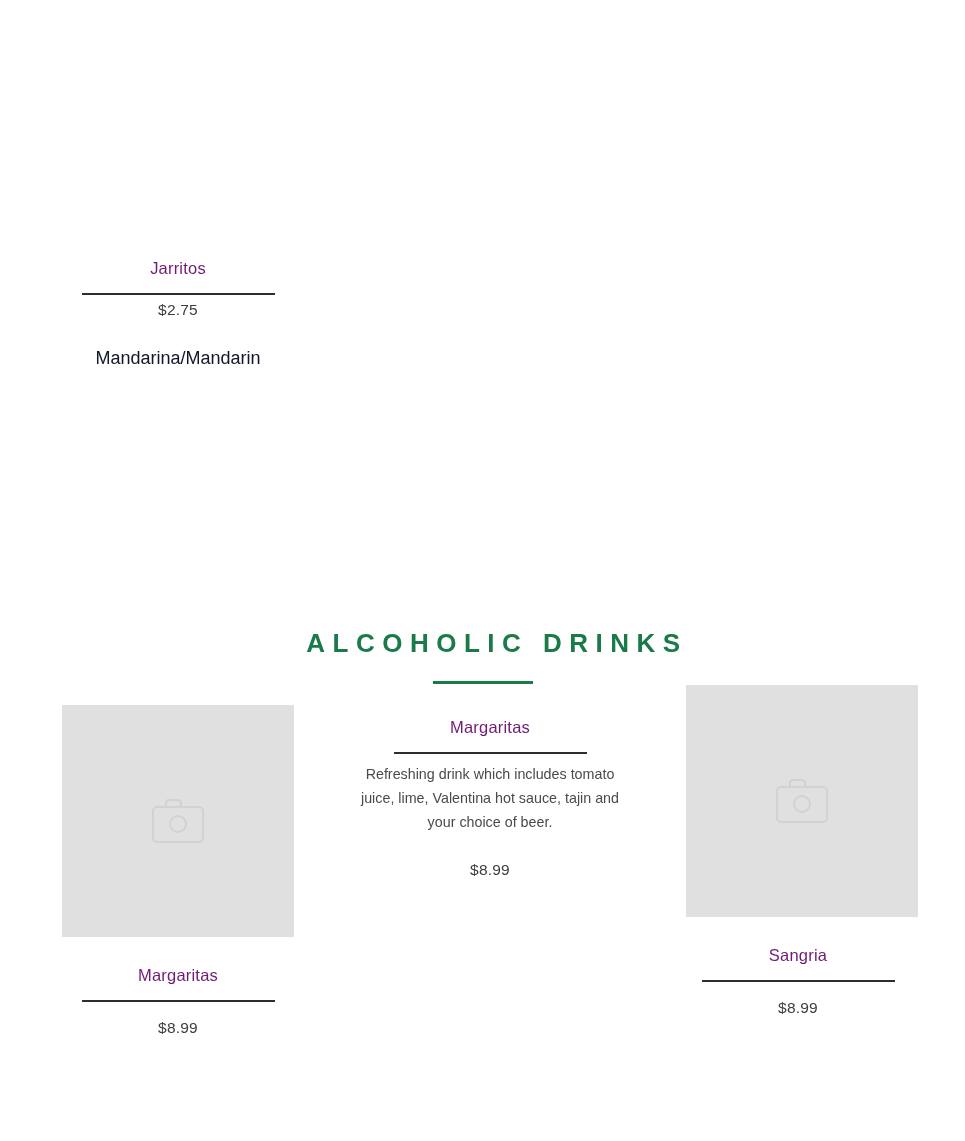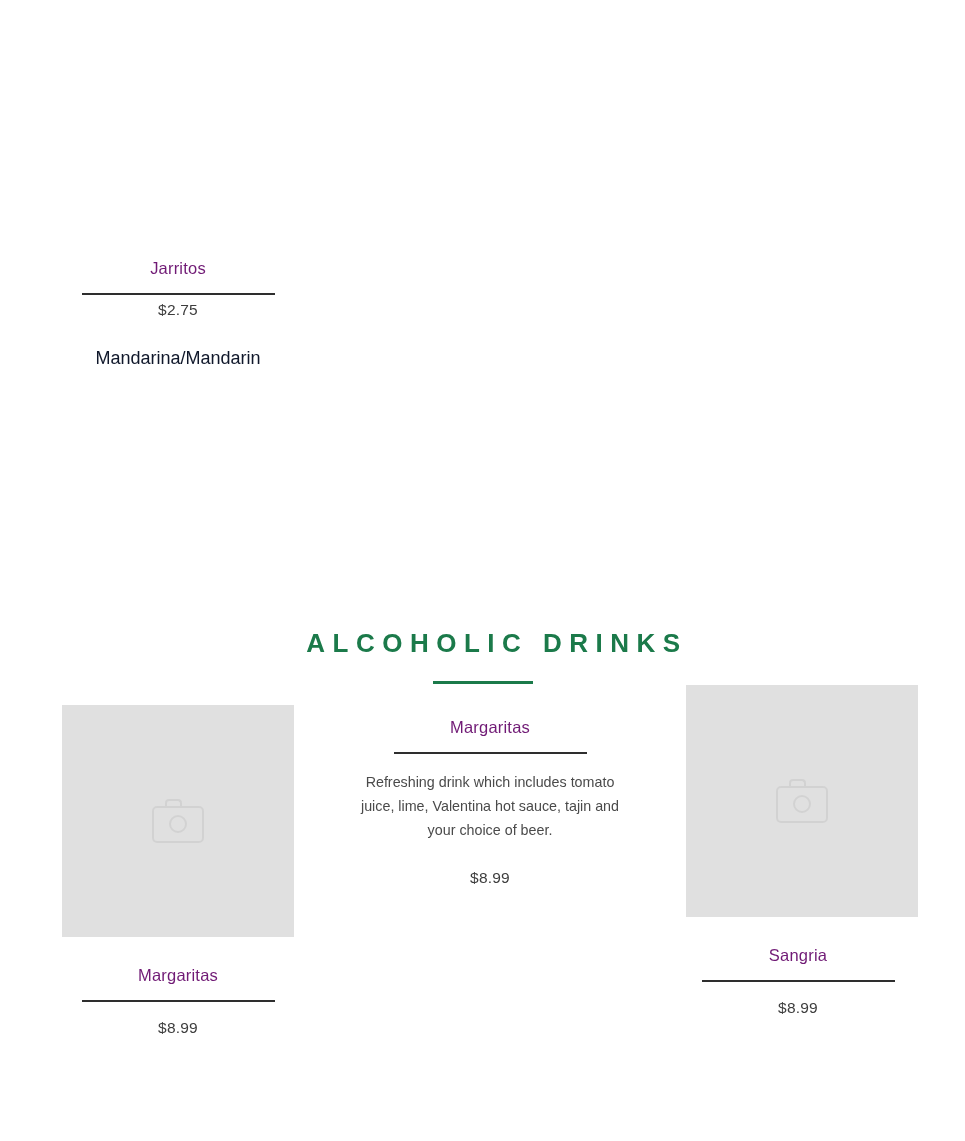--- a/index.html
+++ b/index.html
@@ -125,21 +125,21 @@
   #alcoholic-section { top: 628px; }
 
   #margaritas-item { left: 62px; top: 685px; width: 232px; margin-top: 20px; }
   #margaritas-item .item-name { margin-top: 28px; }
   #margaritas-item .item-rule { width: 193px; }
   #margaritas-item .item-price { margin-top: 17px; }
 
   #micheladas-item { left: 374px; top: 685px; width: 232px; }
   #micheladas-item .item-name { margin-top: 32px; }
   #micheladas-item .item-rule { width: 193px; }
-  #micheladas-item .item-desc { margin-top: 16px; width: 260px; margin-left: -14px; }
+  #micheladas-item .item-desc { margin-top: 8px; width: 260px; margin-left: -14px; }
   #micheladas-item .item-price { margin-top: 27px; }
 
   #sangria-item { left: 686px; top: 685px; width: 224px; }
   #sangria-item .item-name { margin-top: 28px; }
   #sangria-item .item-rule { width: 193px; }
   #sangria-item .item-price { margin-top: 17px; }
 </style>
 </head>
 <body>
 

